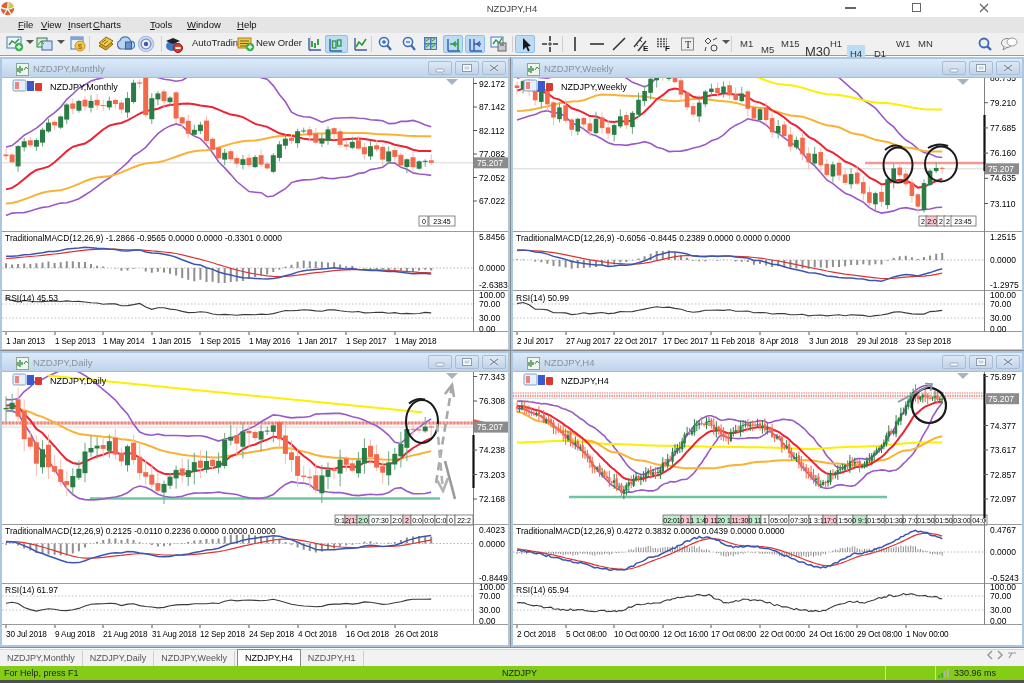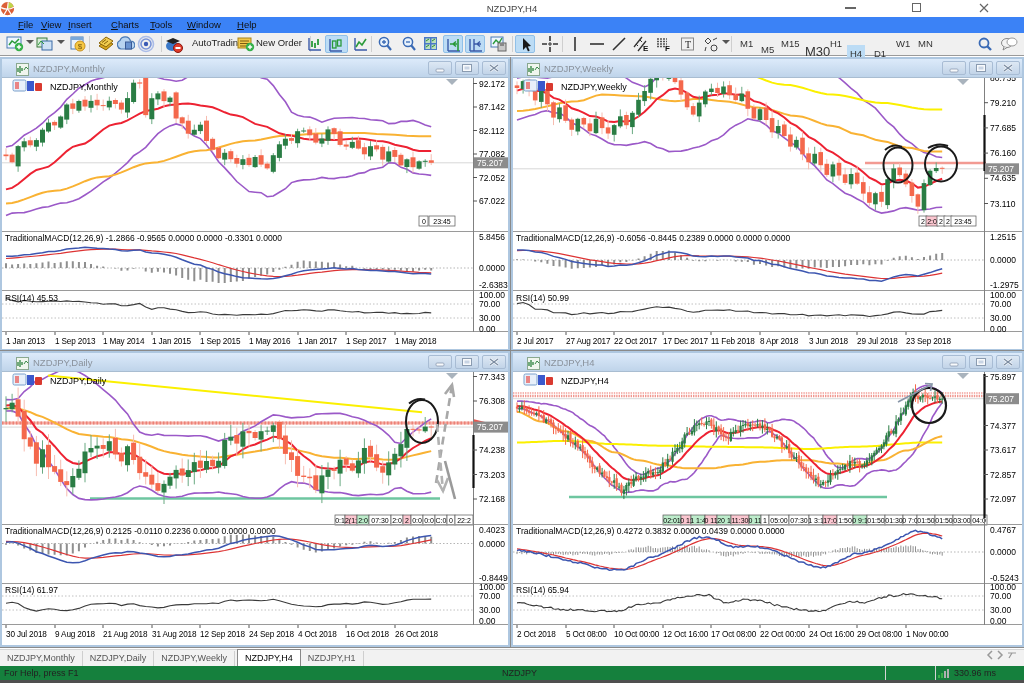--- a/index.html
+++ b/index.html
@@ -1,49 +1,49 @@
 <!DOCTYPE html>
 <html><head><meta charset="utf-8"><style>
 * {margin:0;padding:0;box-sizing:border-box}
 body {width:1024px;height:683px;font-family:"Liberation Sans",sans-serif;overflow:hidden;background:#fff;position:relative}
 .titlebar {position:absolute;left:0;top:0;width:1024px;height:17px;background:#fff}
-.menubar {position:absolute;left:0;top:17px;width:1024px;height:16px;background:#3b82f6}
+.menubar {position:absolute;left:0;top:17px;width:1024px;height:16px;background:#e5e5e5}
 .toolbar {position:absolute;left:0;top:33px;width:1024px;height:23px;background:#f0f0f0;border-bottom:1px solid #9a9a9a}
 .tsep {position:absolute;top:3px;width:1px;height:16px;background:#cfcfcf}
 .mdi {position:absolute;left:0;top:57px;width:1024px;height:591px;background:#8a8a8a}
 .win {position:absolute;border:2px solid #aec7e0;background:#cfdeee}
 .wtitle {height:19px;background:linear-gradient(#dceafa,#bfd4ea);border-bottom:1px solid #a9bdd1;display:flex;align-items:center;position:relative;box-sizing:border-box}
 .wtext {font-size:9.5px;color:#8a929c}
 .wbtns {position:absolute;right:2px;top:2px;display:flex;gap:3px}
 .wbtn {width:24px;height:14px;background:linear-gradient(#dde8f4,#c2d4e8);border:1px solid #a8bcd4;border-radius:2px;display:inline-flex;align-items:center;justify-content:center}
 .wclient {position:absolute;left:0;top:19px;right:0;bottom:0;background:#fff}
 .tabbar {position:absolute;left:0;top:649px;width:1024px;height:17px;background:#f2f2f2;border-top:1px solid #d5d5d5;display:flex;align-items:flex-end}
 .tab {height:15px;line-height:15px;padding:0 7px;font-size:9px;color:#555;border-right:1px solid #cfcfcf}
 .tab.act {height:17px;line-height:17px;background:#fff;border:1px solid #888;border-bottom:none;color:#000;margin-left:2px}
-.statusbar {position:absolute;left:0;top:666px;width:1024px;height:14px;background:#15803d;font-size:9px;color:#222}
+.statusbar {position:absolute;left:0;top:666px;width:1024px;height:14px;background:#84cc16;font-size:9px;color:#222}
 .sbar-bot {position:absolute;left:0;top:680px;width:1024px;height:3px;background:#4f4f4f}
 </style></head><body>
 <div class="titlebar">
 <svg width="15" height="15" viewBox="0 0 15 15" style="position:absolute;left:0px;top:1px">
       <circle cx="7.5" cy="7.7" r="6.6" fill="#dc6038"></circle>
       <path d="M7.5,7.7 L8.6,1.2 A6.6,6.6 0 0 1 13.6,5.8 Z" fill="#bed649"></path>
       <path d="M8.2,1.2 L7.5,7.7 M1,6.6 Q7.5,9.9 14,6.2 M7.5,7.7 L4,13.6 M7.5,7.7 L11.2,13.3" stroke="#fff" stroke-width="1.2" fill="none"></path>
     </svg>
 <div style="position:absolute;left:0;width:1024px;text-align:center;top:3px;font-size:9.5px;color:#444">NZDJPY,H4</div>
 <div style="position:absolute;right:168px;top:7px;width:11px;height:1.5px;background:#666"></div>
 <div style="position:absolute;right:103px;top:3px;width:9px;height:9px;border:1.2px solid #666"></div>
 <svg width="12" height="12" viewBox="0 0 12 12" style="position:absolute;right:34px;top:2px">
       <path d="M2,2 L10,10 M10,2 L2,10" stroke="#666" stroke-width="1.2"></path>
     </svg>
 </div>
 <div class="menubar">
     <div style="position:absolute;left:18px;top:2px;font-size:9.5px;color:#111"><u>F</u>ile</div>
     <div style="position:absolute;left:41px;top:2px;font-size:9.5px;color:#111"><u>V</u>iew</div>
     <div style="position:absolute;left:68px;top:2px;font-size:9.5px;color:#111"><u>I</u>nsert</div>
-    <div style="position:absolute;left:111px;top:2px;font-size:9.5px;color:#111"><u>C</u>harts</div>
+    <div style="position:absolute;left:93px;top:2px;font-size:9.5px;color:#111"><u>C</u>harts</div>
     <div style="position:absolute;left:150px;top:2px;font-size:9.5px;color:#111"><u>T</u>ools</div>
     <div style="position:absolute;left:187px;top:2px;font-size:9.5px;color:#111"><u>W</u>indow</div>
     <div style="position:absolute;left:237px;top:2px;font-size:9.5px;color:#111"><u>H</u>elp</div>
   </div>
 <div class="toolbar">
     <div style="position:absolute;left:5px;top:2px;width:20px;height:18px;border-radius:2px">
       <svg width="18" height="18" viewBox="0 0 18 18" style="position:absolute;left:1px;top:0">
         <rect x="1" y="2" width="14" height="11" fill="#eef6ff" stroke="#4a7ab5"></rect>
         <path d="M3,10 L6,6 L9,8 L13,4" stroke="#2a9a3a" fill="none" stroke-width="1.5"></path>
         <circle cx="13" cy="12" r="4.2" fill="#35b04a"></circle>

